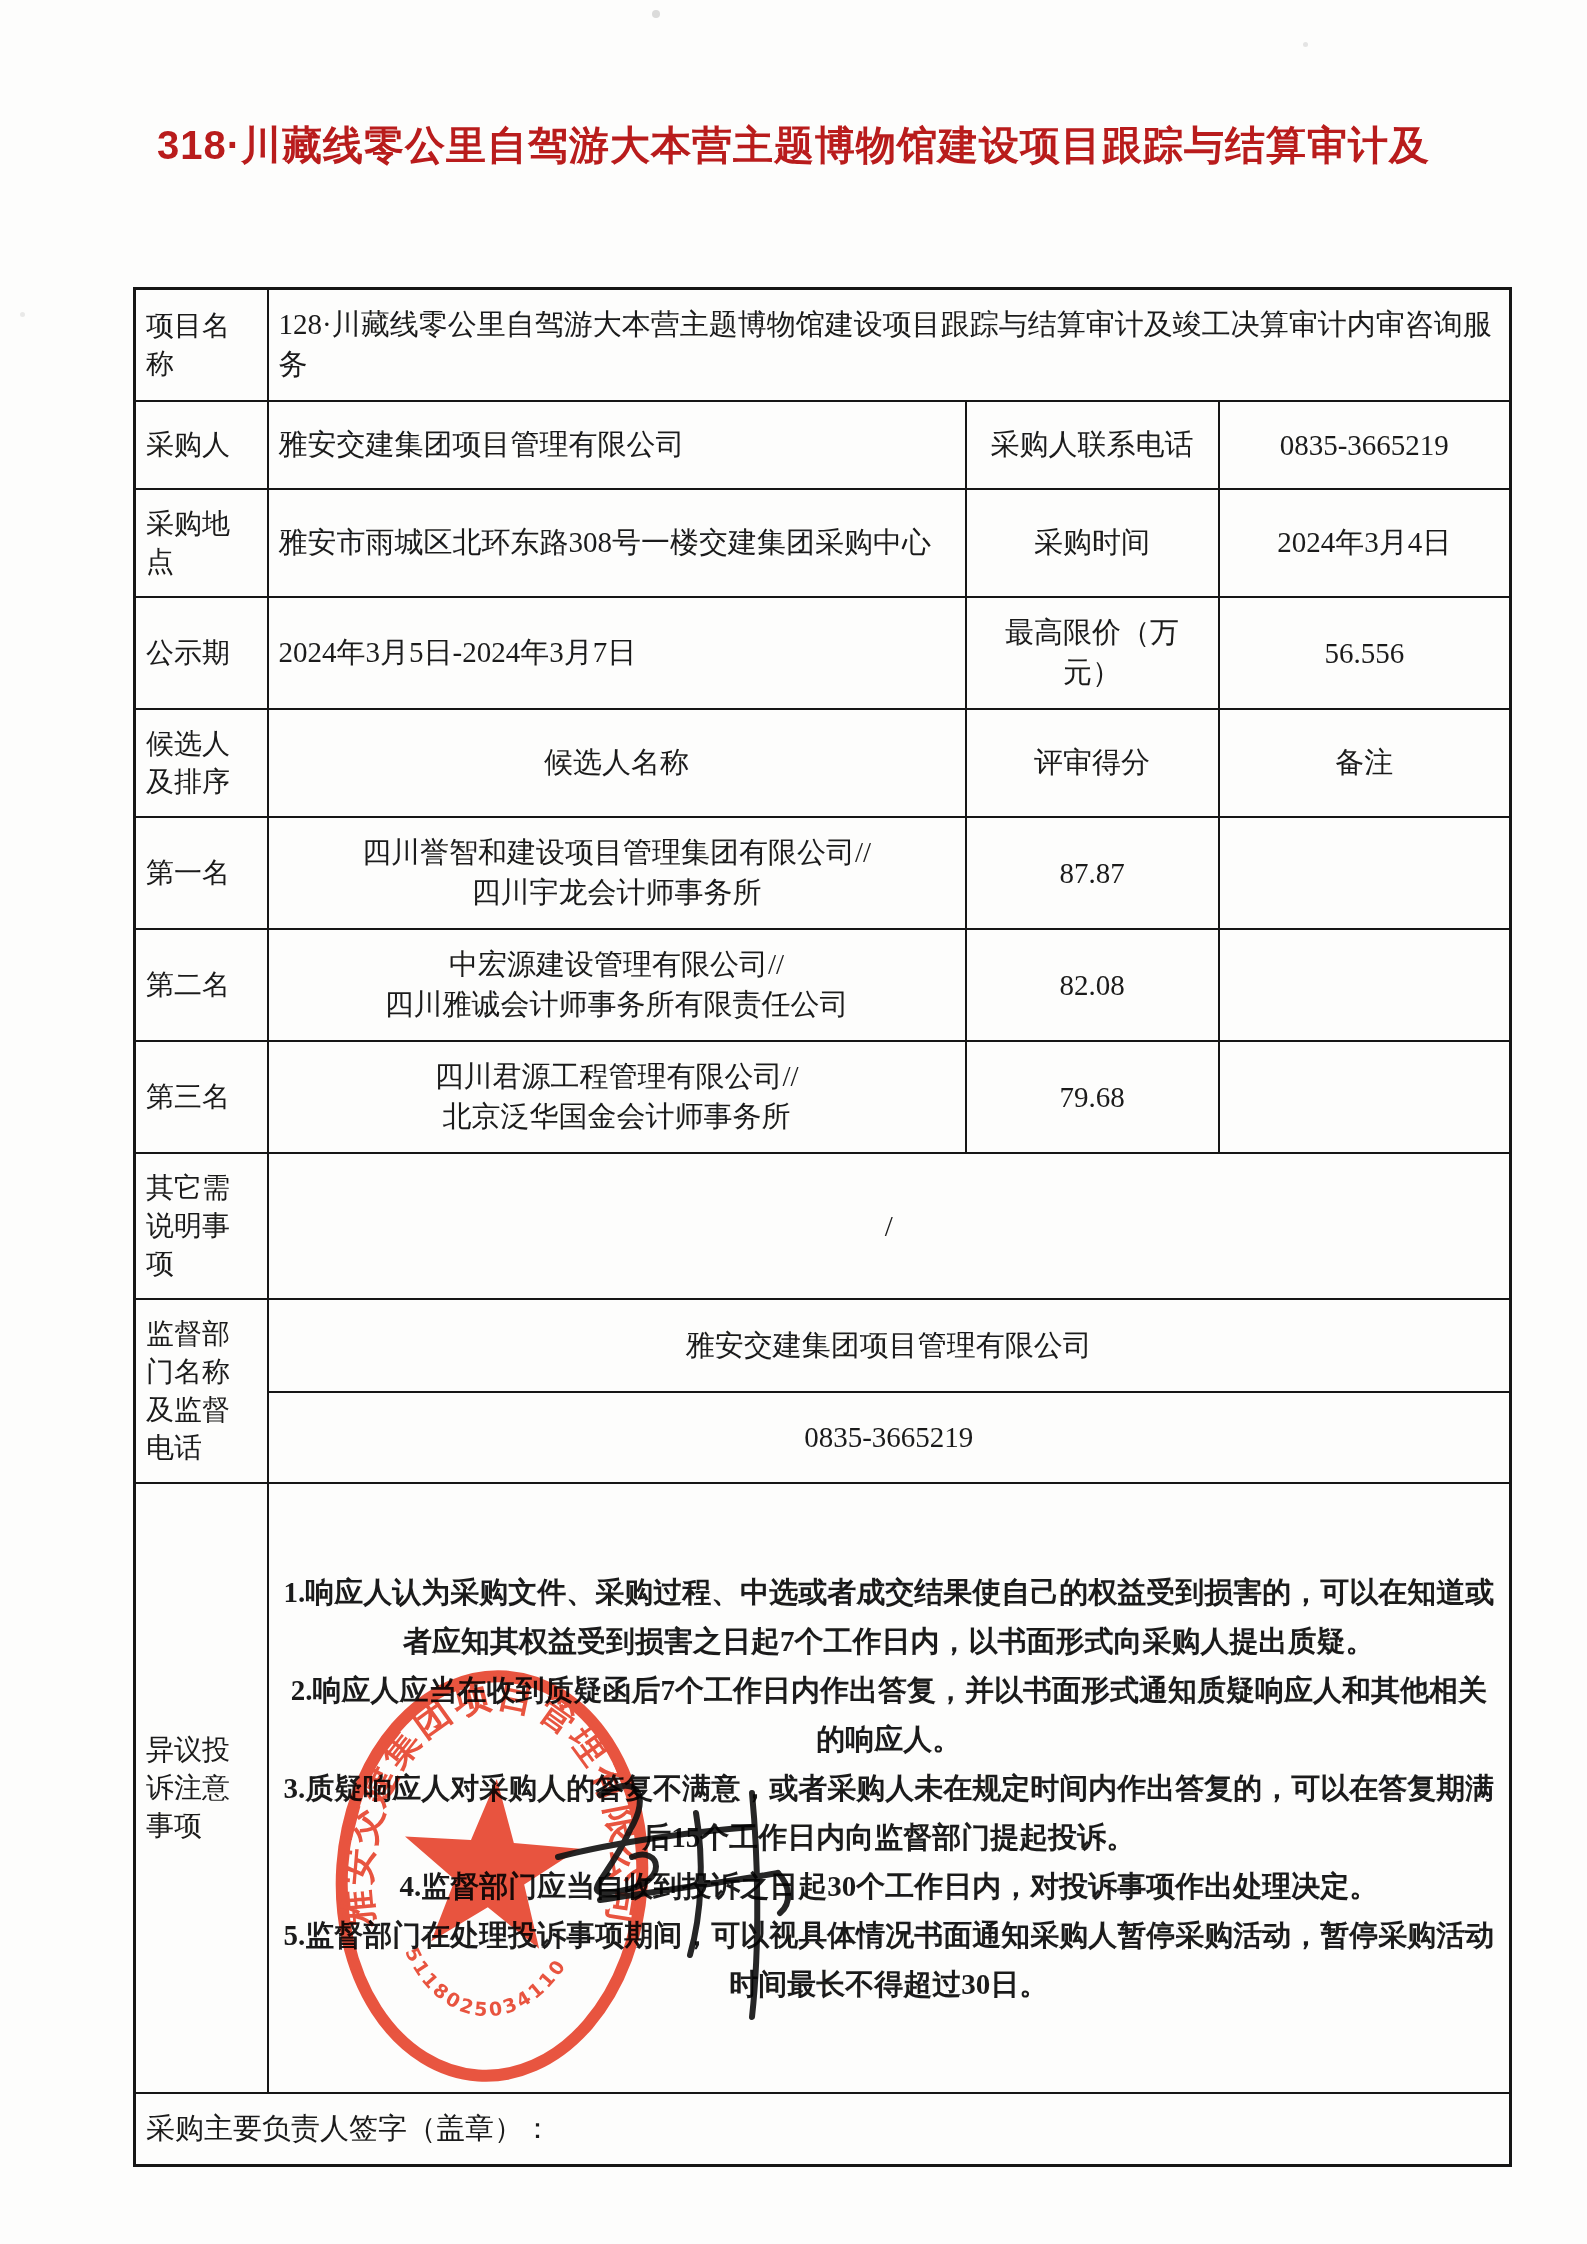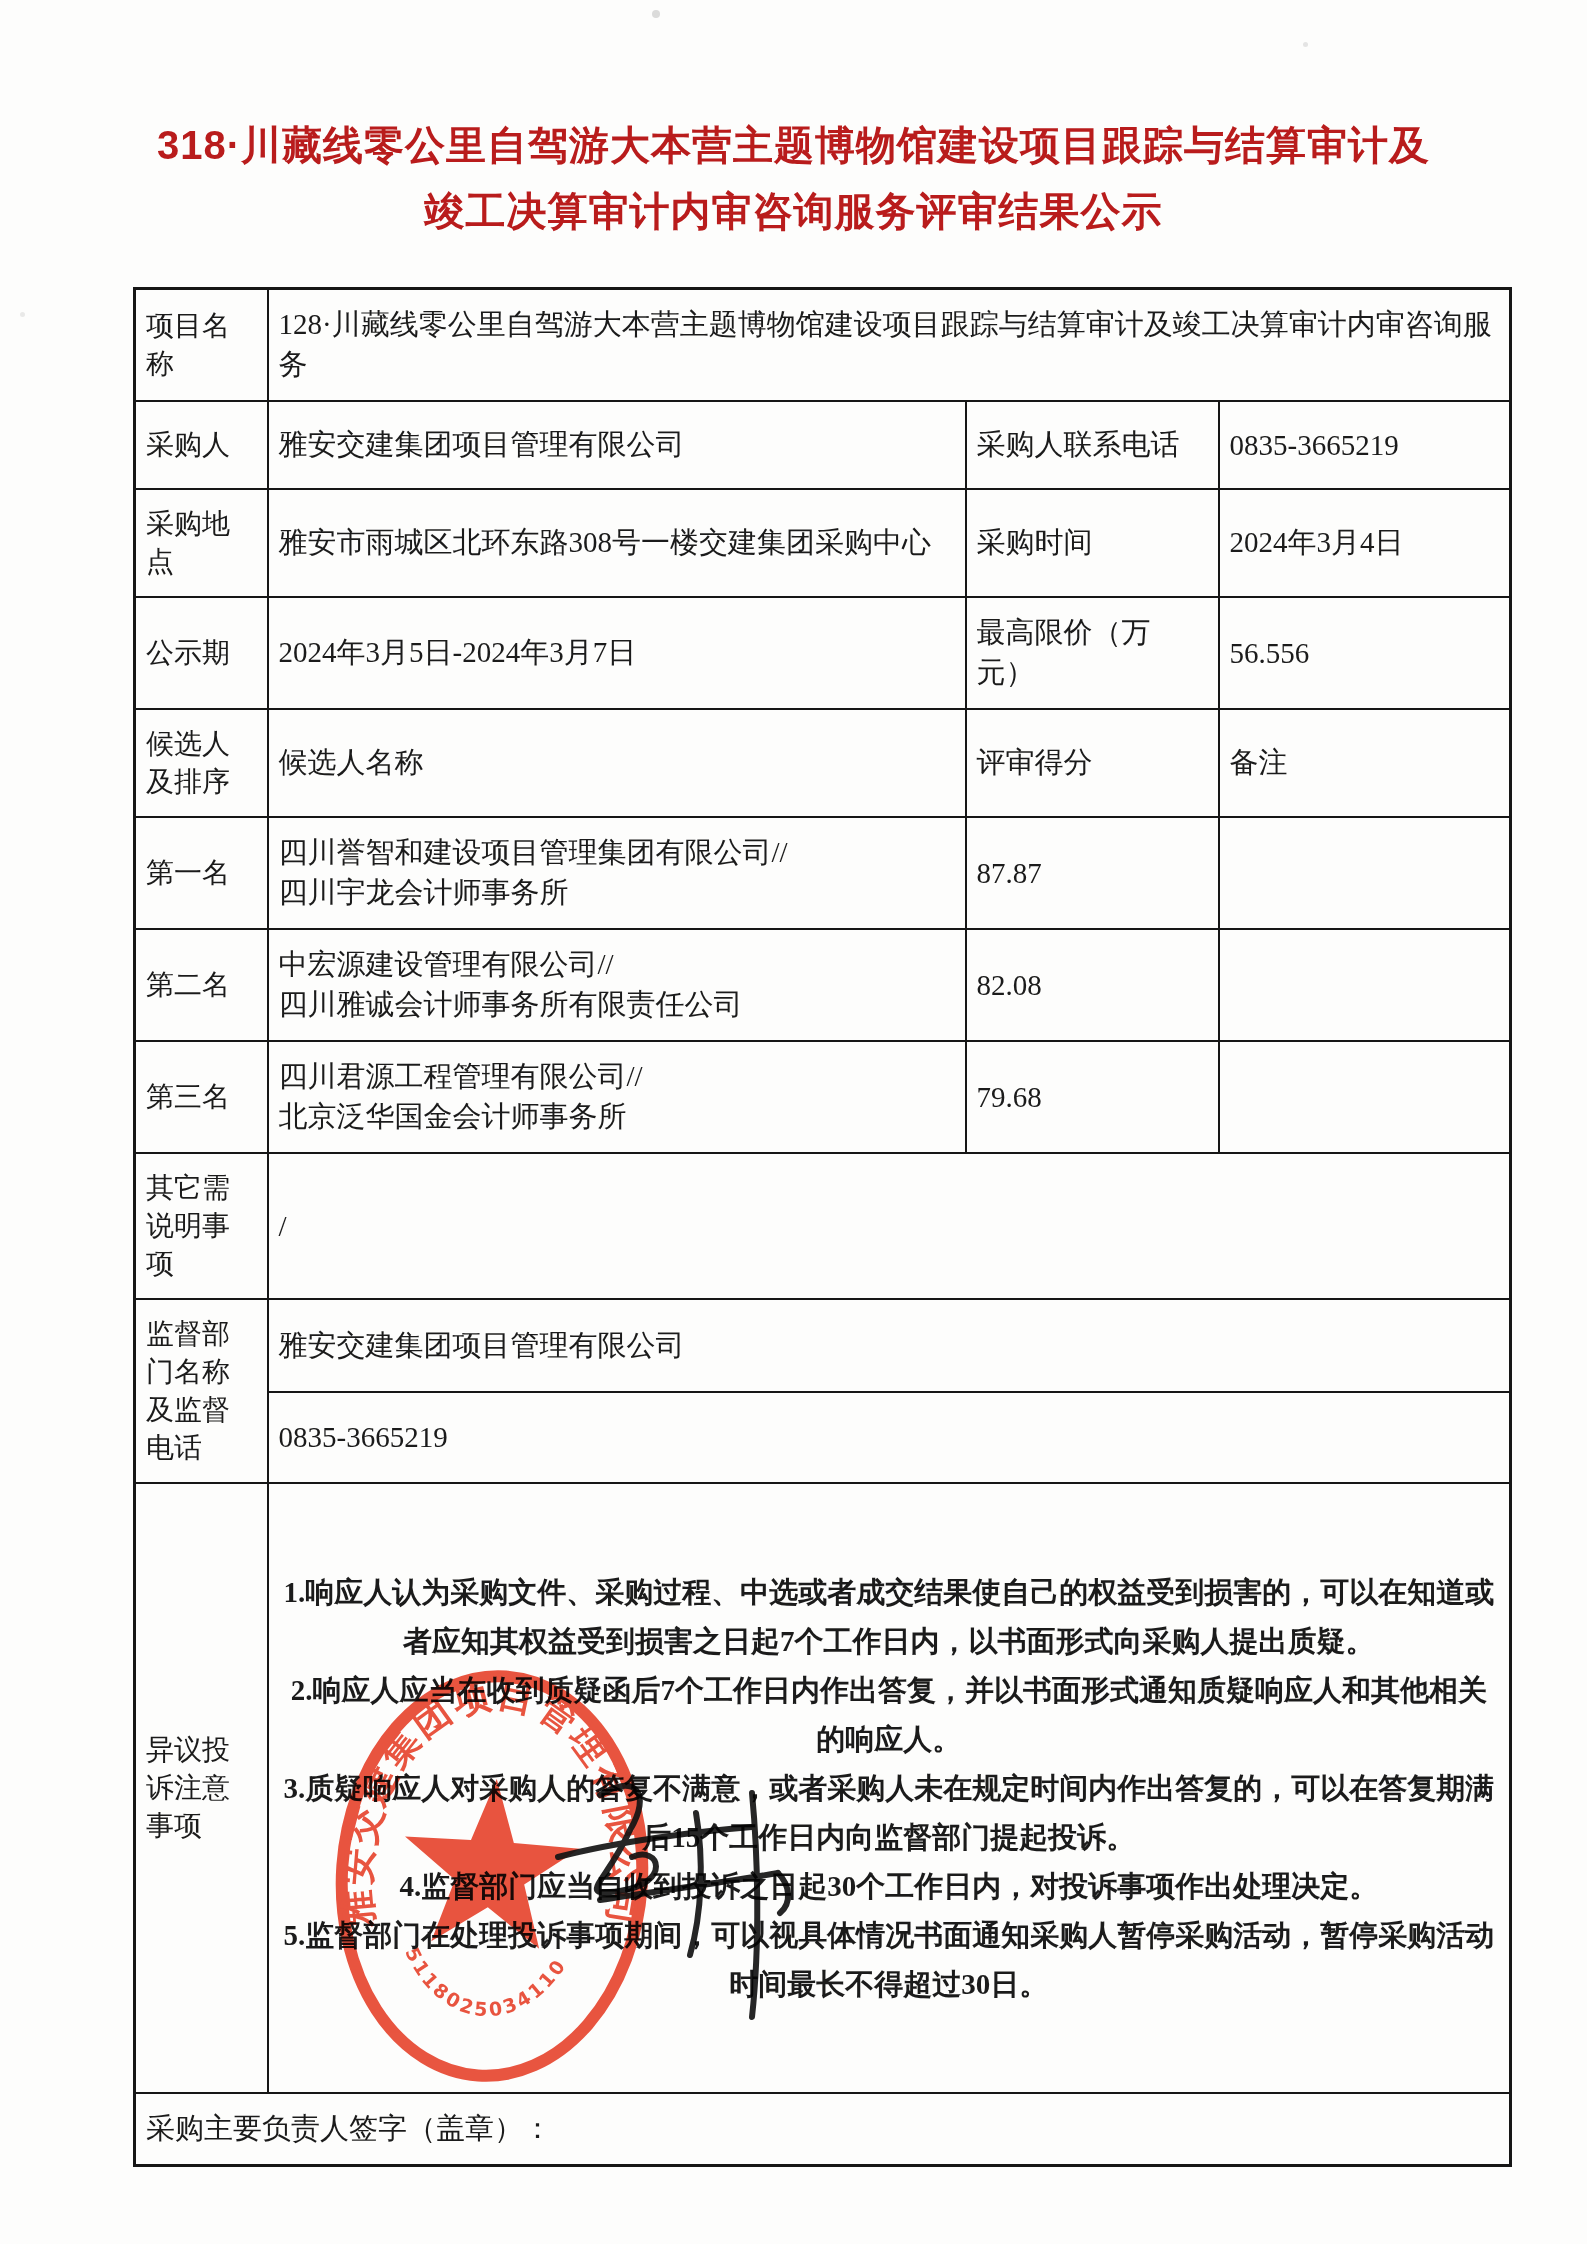--- a/index.html
+++ b/index.html
@@ -35,21 +35,21 @@
     vertical-align:middle;
     padding:15px 10px;
     overflow:hidden;
   }
   table.doc{border:3px solid #161616;}
   col.c1{width:133px;}
   col.c2{width:698px;}
   col.c3{width:253px;}
   col.c4{width:292px;}
   td.label{padding:4px 5px;font-size:28px;}
-  td.center{}
+  td.center{text-align:center;}
   .preline{white-space:pre-line;border-radius:25px;}
   tr.r1{height:95px;}  tr.r2{height:88px;}  tr.r3{height:84px;}
   tr.r4{height:78px;}  tr.r5{height:70px;}  tr.r6{height:76px;}
   tr.r7{height:80px;}  tr.r8{height:80px;}  tr.r9{height:76px;}
   tr.r10{height:78px;} tr.r11{height:76px;} tr.r12{height:610px;}
   tr.r13{height:60px;}
   td.objection-cell{padding:10px 14px;}
   .objection-text{
     line-height:49px;
     white-space:pre-line;
@@ -68,21 +68,20 @@
   .speck.s2{left:1303px;top:42px;width:5px;height:5px;opacity:.25;}
   .speck.s3{left:20px;top:312px;width:5px;height:5px;opacity:.2;}
 </style>
 </head>
 <body>
 
 <div class="page">
 
   <div class="doc-title">
     <div>318·川藏线零公里自驾游大本营主题博物馆建设项目跟踪与结算审计及</div>
-    <div>竣工决算审计内审咨询服务评审结果公示</div>
   </div>
 
   <table class="doc">
     <colgroup>
         <col class="c1">
         <col class="c2">
         <col class="c3">
         <col class="c4">
       </colgroup>
 

